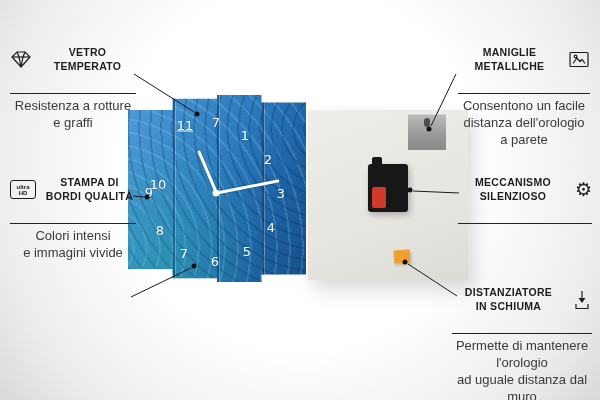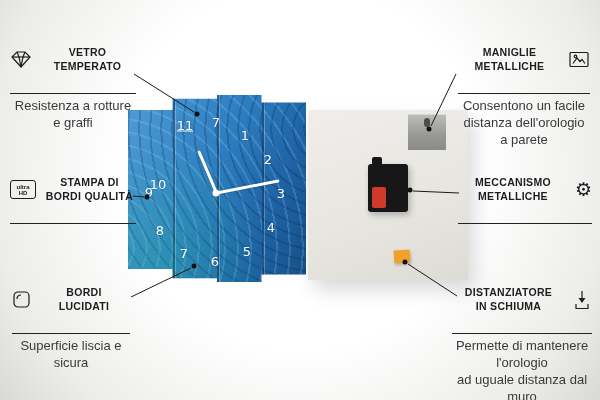--- a/index.html
+++ b/index.html
@@ -154,35 +154,24 @@
 
   <div class="callout" id="c-stampa">
     <div class="row">
       <span class="icon">
         <span class="uhd">ultra
 HD</span>
       </span>
       <div class="title">STAMPA DI
 BORDI QUALITÀ</div>
     </div>
-  </div>
-
-  <div class="callout" id="c-bordi">
-    <div class="row">
-      <span class="icon">
-        <svg width="19" height="19" viewBox="0 0 19 19" fill="none" stroke="#1c1c1c" stroke-width="1.2">
-          <rect x="2" y="2" width="15" height="15" rx="4"></rect>
-          <path d="M5,9 Q5,5 9,5"></path>
-        </svg>
-      </span>
-      <div class="title">BORDI
-LUCIDATI</div>
-    </div>
-    <div class="subtitle">Superficie liscia e sicura</div>
-  </div>
+    <div class="subtitle">Colori intensi
+e immagini vivide</div>
+  </div>
+
 
   <div class="callout" id="c-maniglie">
     <div class="row">
       <div class="title">MANIGLIE
 METALLICHE</div>
       <span class="icon">
         <svg width="22" height="19" viewBox="0 0 22 19" fill="none" stroke="#1c1c1c" stroke-width="1.2">
           <rect x="2" y="2.5" width="18" height="14" rx="1"></rect>
           <polyline points="5,13.5 9,8 12,11.5 14,9.5 17,13.5"></polyline>
           <circle cx="7.5" cy="6.5" r="1.3"></circle>
@@ -190,21 +179,21 @@
       </span>
     </div>
     <div class="subtitle">Consentono un facile
 distanza dell'orologio
 a parete</div>
   </div>
 
   <div class="callout" id="c-meccanismo">
     <div class="row">
       <div class="title">MECCANISMO
-METALLICHE</div>
+SILENZIOSO</div>
       <span class="icon gear">⚙</span>
     </div>
   </div>
 
   <div class="callout" id="c-distanziatore">
     <div class="row">
       <div class="title">DISTANZIATORE
 IN SCHIUMA</div>
       <span class="icon">
         <svg width="20" height="22" viewBox="0 0 20 22" fill="none" stroke="#1c1c1c" stroke-width="1.2">

